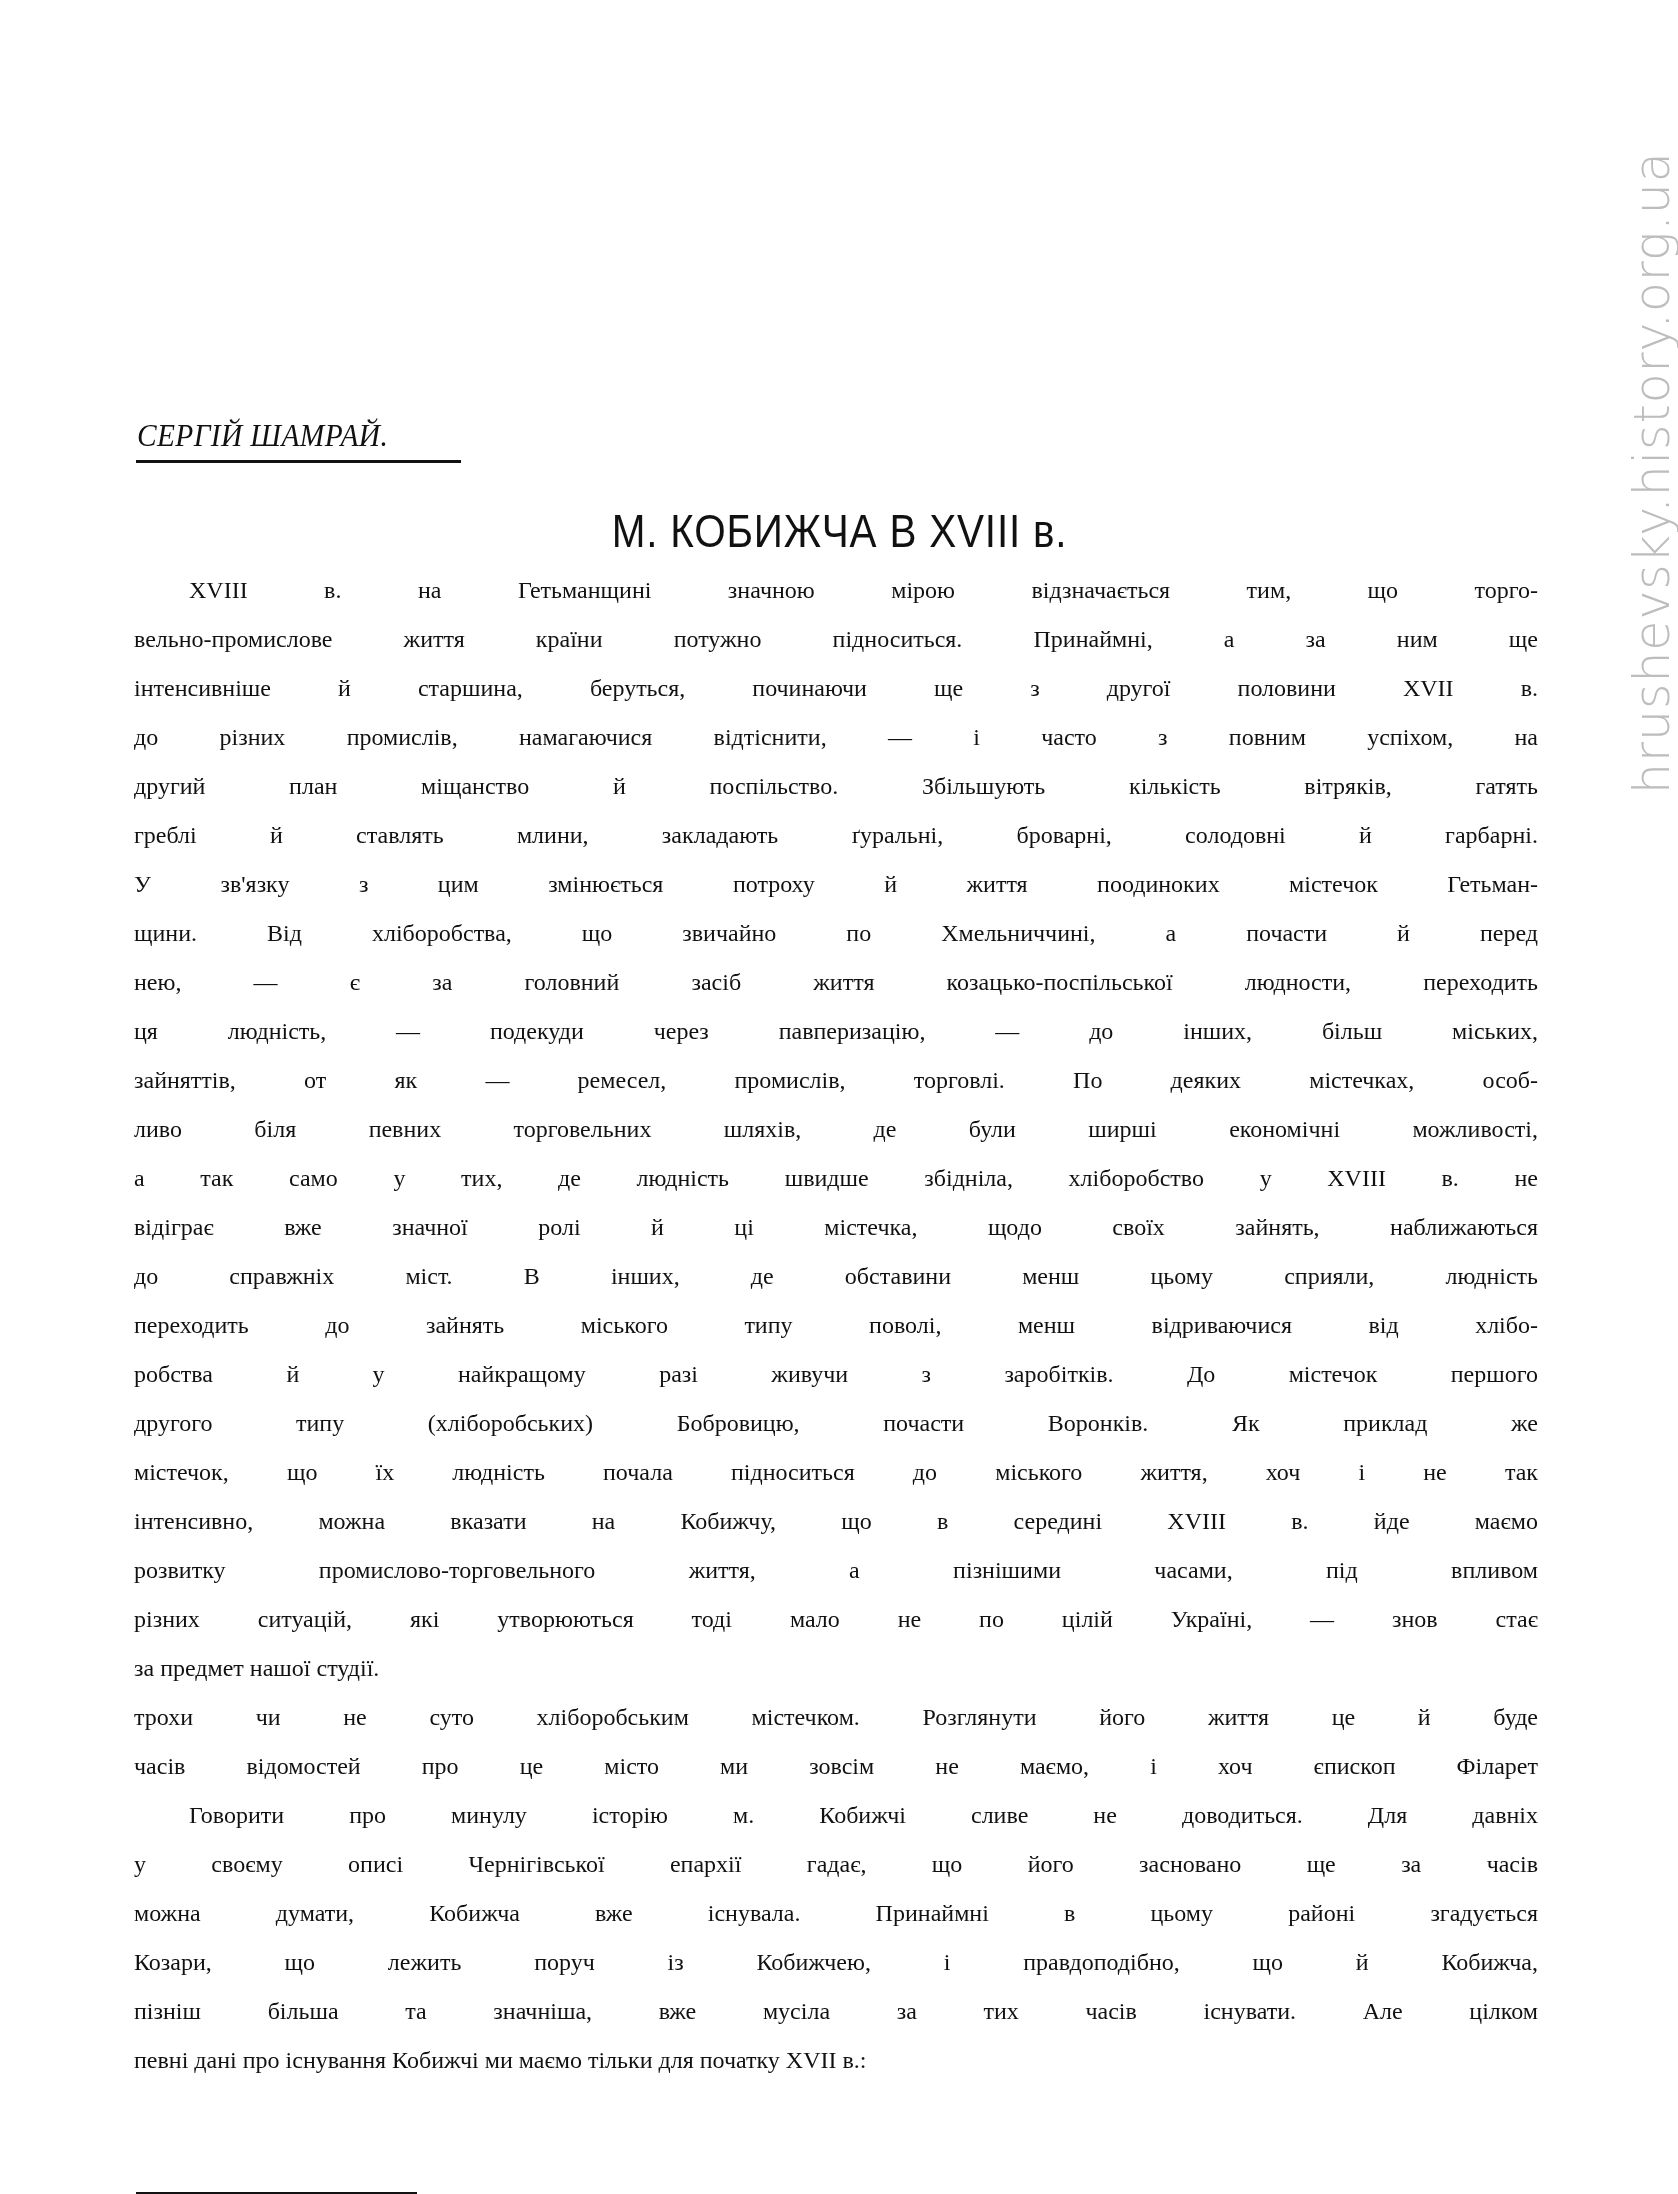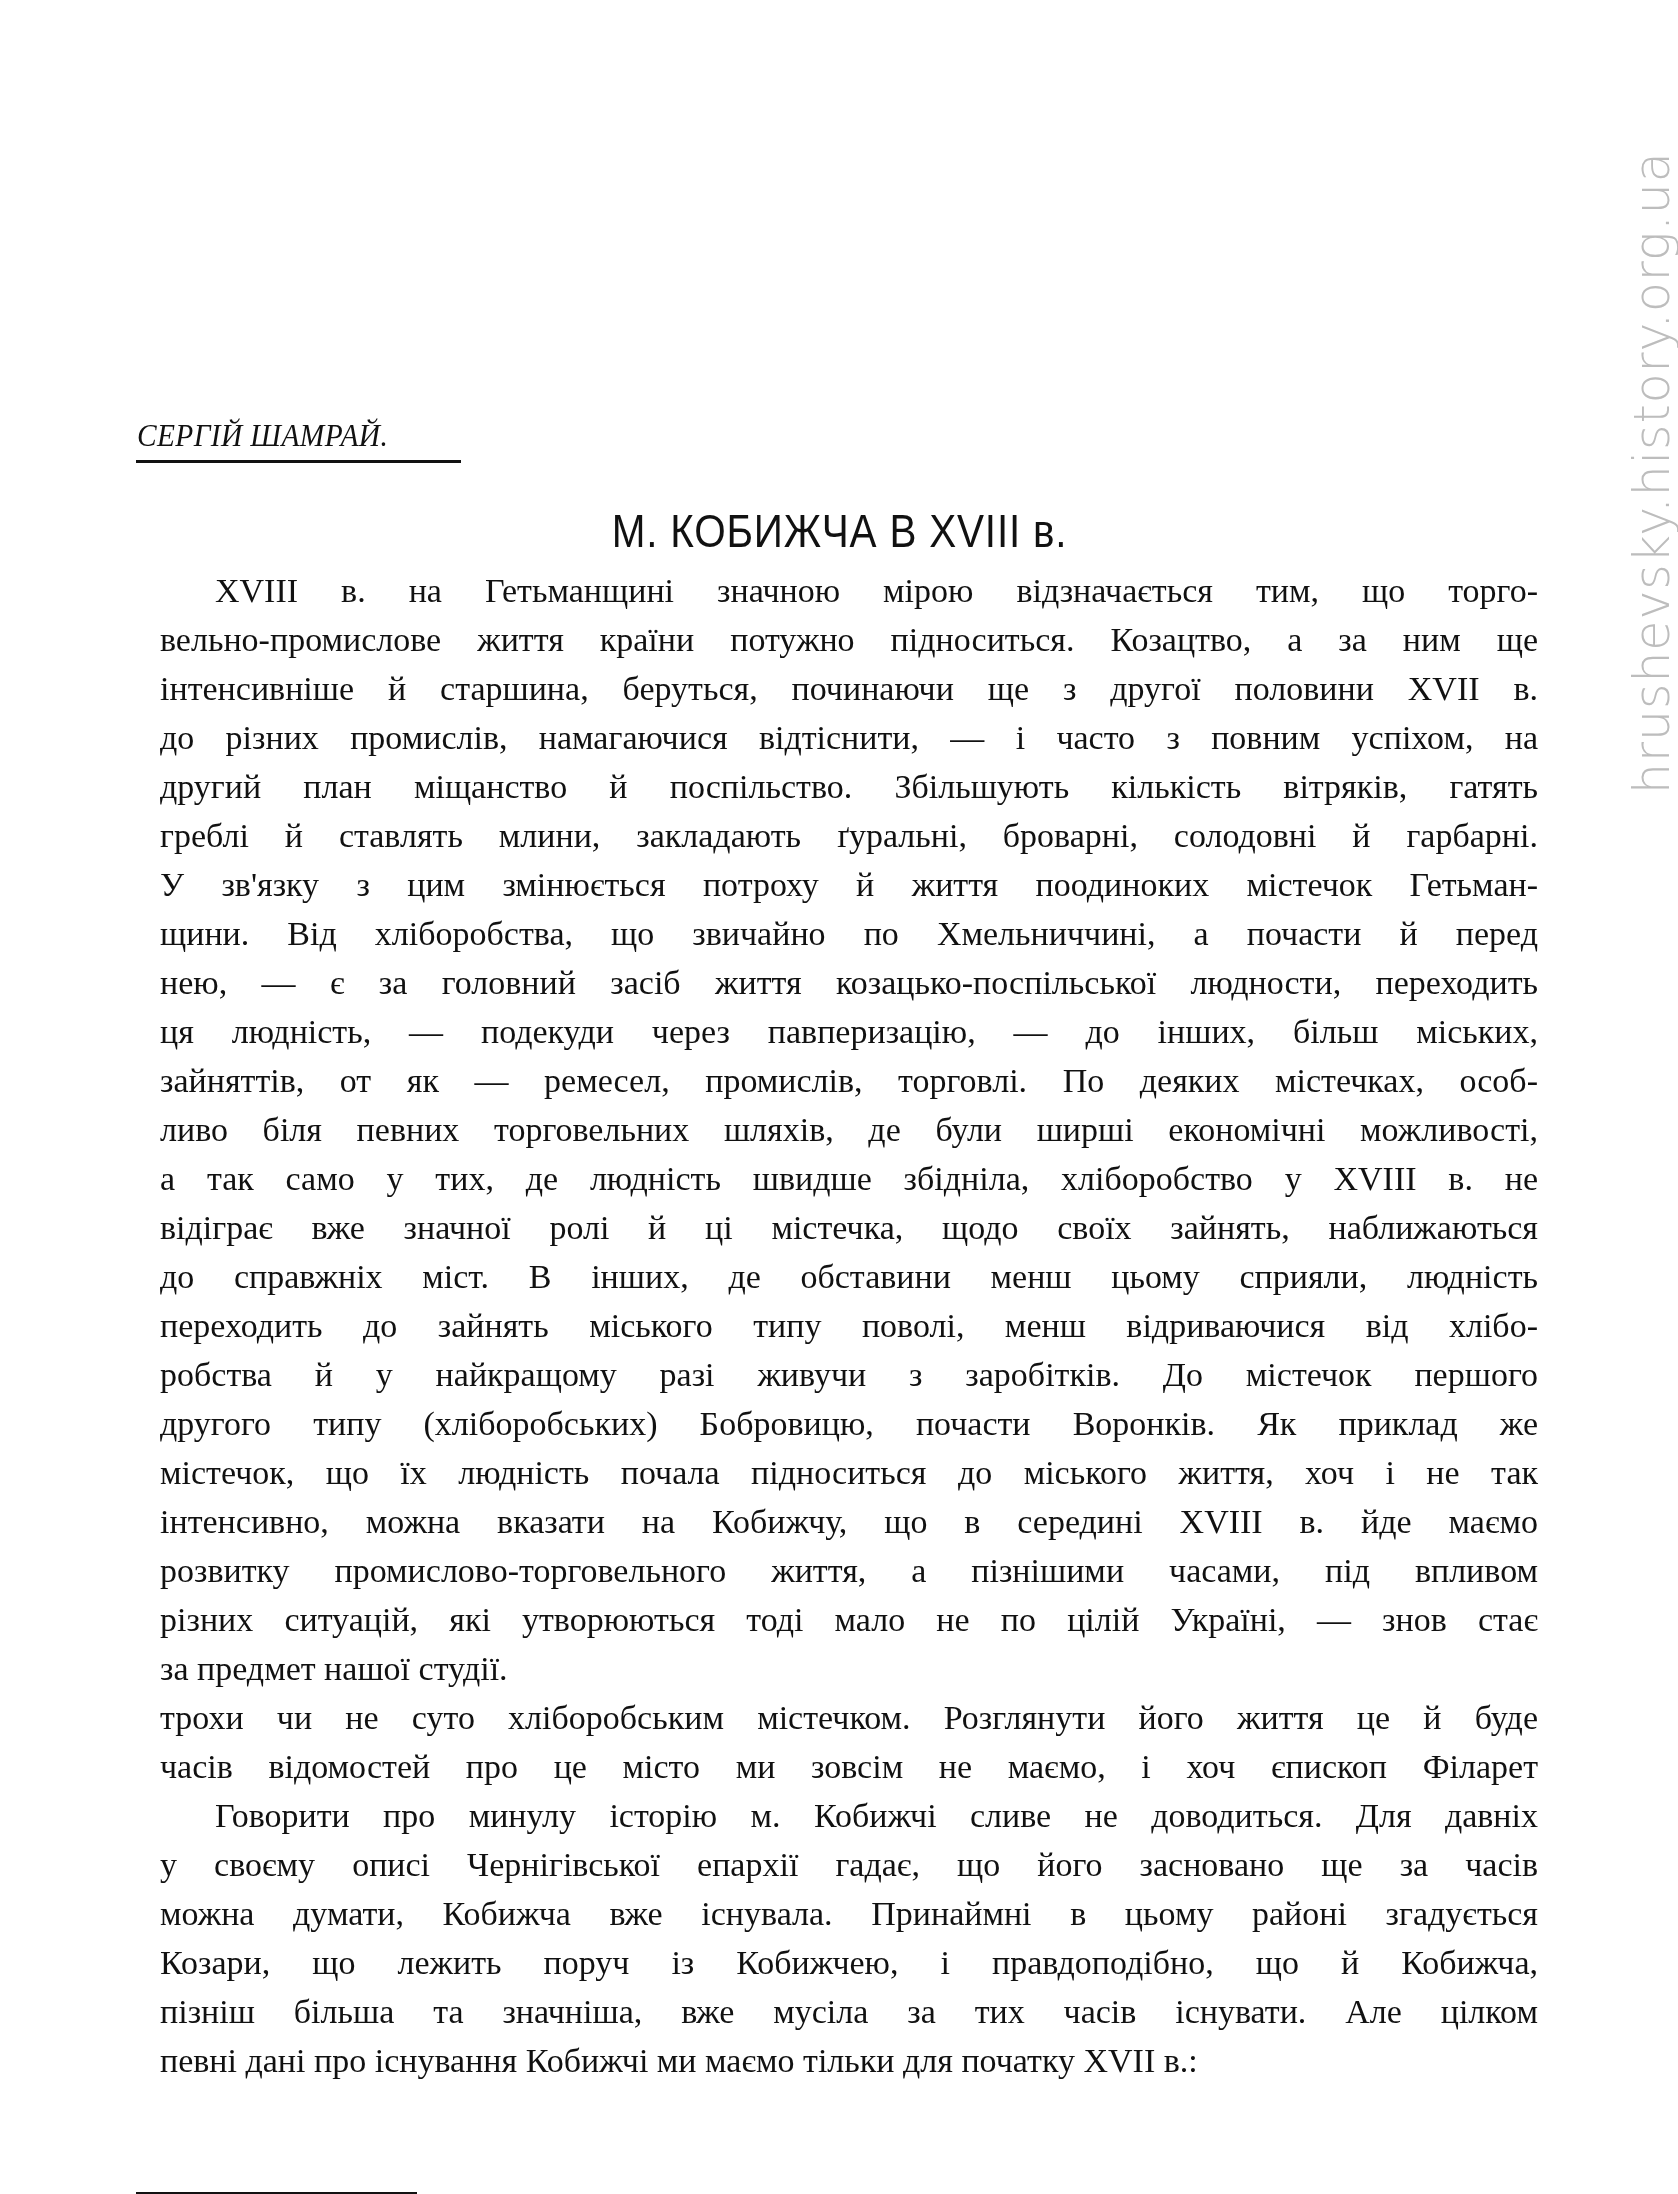--- a/index.html
+++ b/index.html
@@ -18,23 +18,23 @@
   .title {
     position: absolute; left: 0; width: 1679px; top: 504px; text-align: center;
     font-size: 46px; letter-spacing: 0.9px;
     font-family: "Liberation Sans", "DejaVu Sans", sans-serif;
     transform: scaleX(0.88); transform-origin: center top;
   }
   .body-text {
     position: absolute; left: 134px; width: 1404px; top: 566px;
   }
   .line {
-    height: 49px; line-height: 49px; font-size: 34px;
+    height: 49px; line-height: 49px; font-size: 24px;
     text-align: justify; text-align-last: justify; white-space: nowrap;
-    overflow: visible; display: block; margin-left: 26px;
+    overflow: visible; display: block;
   }
   .line.indent { padding-left: 55px; }
   .line.last { text-align-last: left; }
   .fn-rule {
     position: absolute; left: 136px; top: 2192px; width: 281px; height: 2.2px; background: #111;
   }
   .watermark {
     position: absolute; left: 1624px; top: 794px;
     transform: rotate(-90deg); transform-origin: left top;
     font-family: "DejaVu Sans", sans-serif; font-size: 49px; color: #bdbdbd;
@@ -47,21 +47,21 @@
 <div class="watermark">hrushevsky.history.org.ua</div>
 
 <div class="author">СЕРГІЙ ШАМРАЙ.</div>
 <div class="author-rule"></div>
 
 <h1 class="title" style="margin:0;font-weight:normal;">М. КОБИЖЧА В XVIII в.</h1>
 
 <div class="body-text">
   <div id="para-0">
       <div class="line indent">XVIII в. на Гетьманщині значною мірою відзначається тим, що торго-</div>
-      <div class="line">вельно-промислове життя країни потужно підноситься. Козацтво, а за ним ще</div>
+      <div class="line">вельно-промислове життя країни потужно підноситься. Принаймні, а за ним ще</div>
       <div class="line">інтенсивніше й старшина, беруться, починаючи ще з другої половини XVII в.</div>
       <div class="line">до різних промислів, намагаючися відтіснити, — і часто з повним успіхом, на</div>
       <div class="line">другий план міщанство й поспільство. Збільшують кількість вітряків, гатять</div>
       <div class="line">греблі й ставлять млини, закладають ґуральні, броварні, солодовні й гарбарні.</div>
       <div class="line">У зв'язку з цим змінюється потроху й життя поодиноких містечок Гетьман-</div>
       <div class="line">щини. Від хліборобства, що звичайно по Хмельниччині, а почасти й перед</div>
       <div class="line">нею, — є за головний засіб життя козацько-поспільської людности, переходить</div>
       <div class="line">ця людність, — подекуди через павперизацію, — до інших, більш міських,</div>
       <div class="line">зайняттів, от як — ремесел, промислів, торговлі. По деяких містечках, особ-</div>
       <div class="line">ливо біля певних торговельних шляхів, де були ширші економічні можливості,</div>

